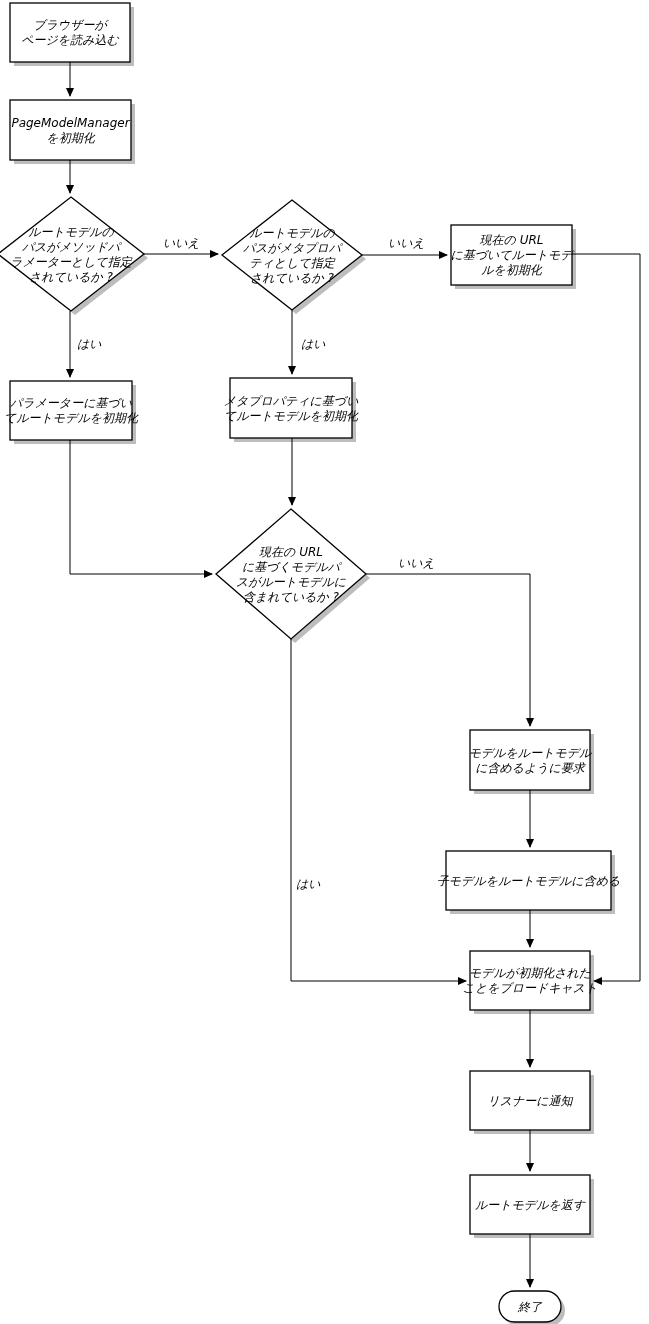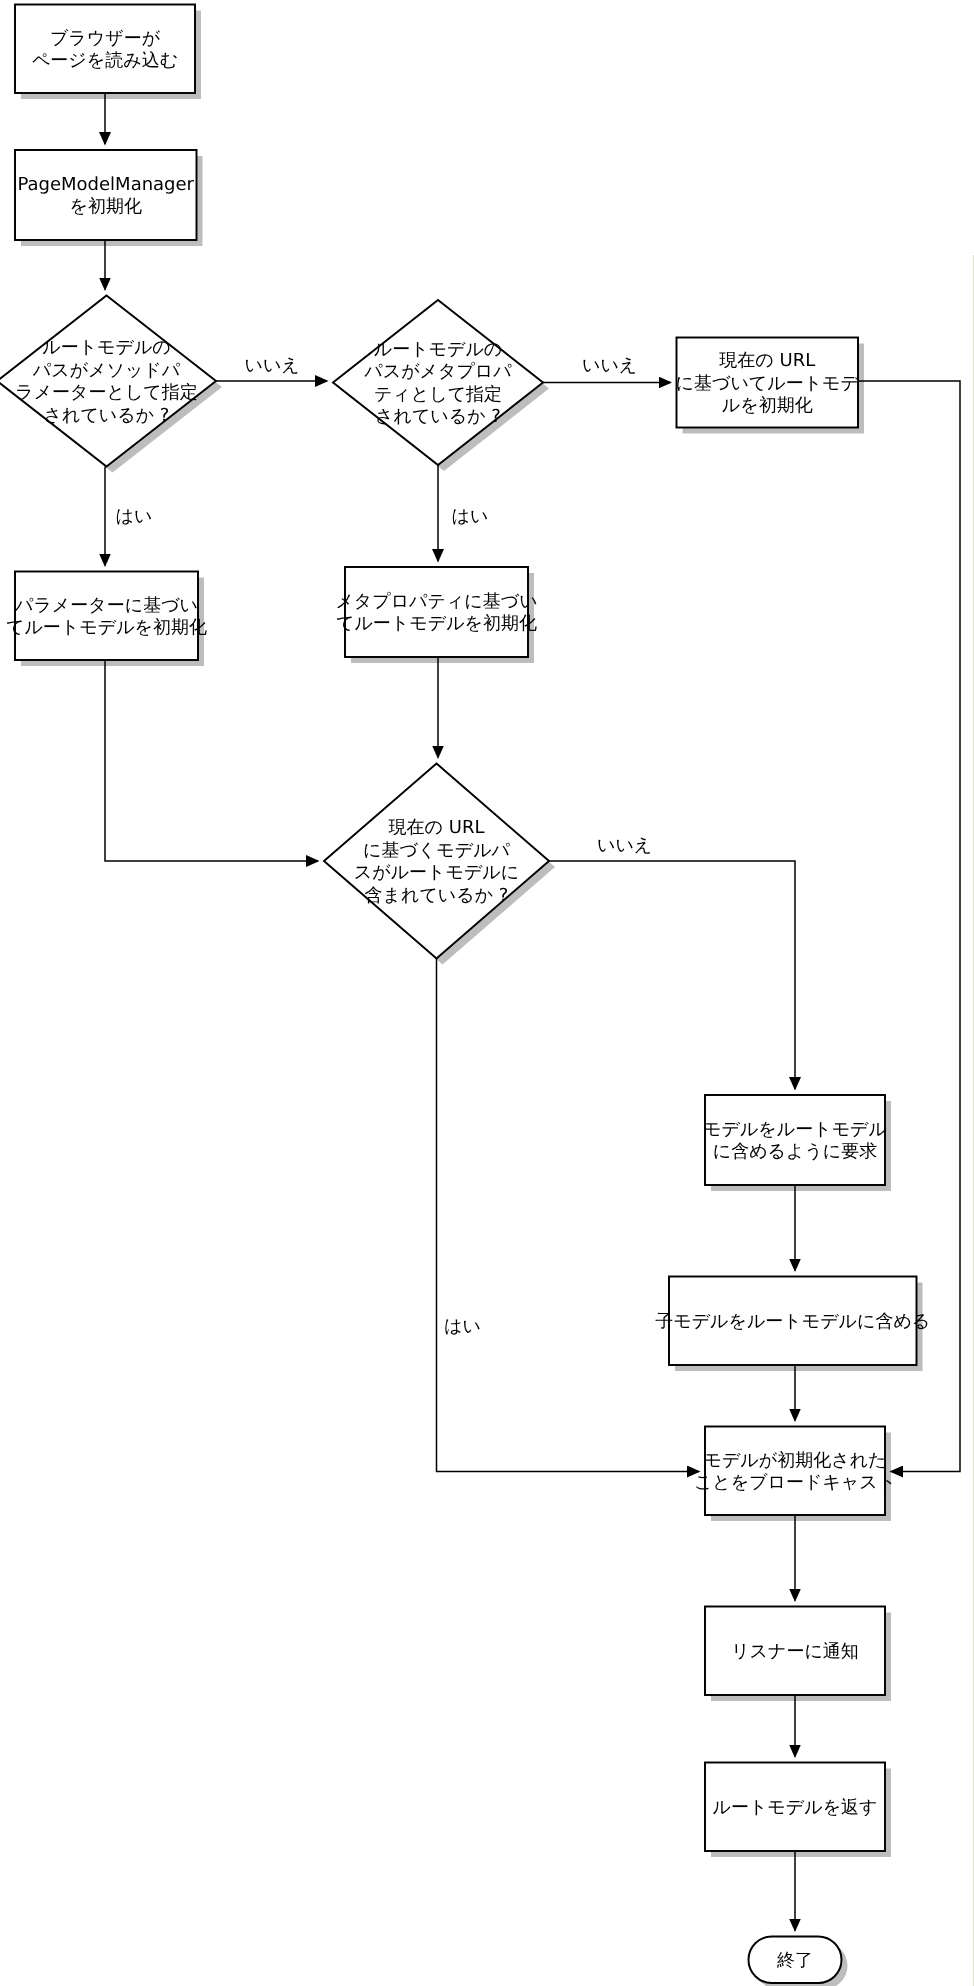--- a/index.html
+++ b/index.html
@@ -4,22 +4,23 @@
 <style>
   html, body {
     margin: 0;
     padding: 0;
     background: #ffffff;
   }
   #stage {
     position: relative;
     width: 649px;
     height: 1324px;
-    background: #4d7c0f;
+    background: #f0abfc;
     overflow: hidden;
+    font-style: italic;
   }
   svg {
     display: block;
   }
   svg text {
     font-family: "DejaVu Sans", sans-serif;
     fill: #000000;
   }
   .node-text {
     font-size: 12px;

